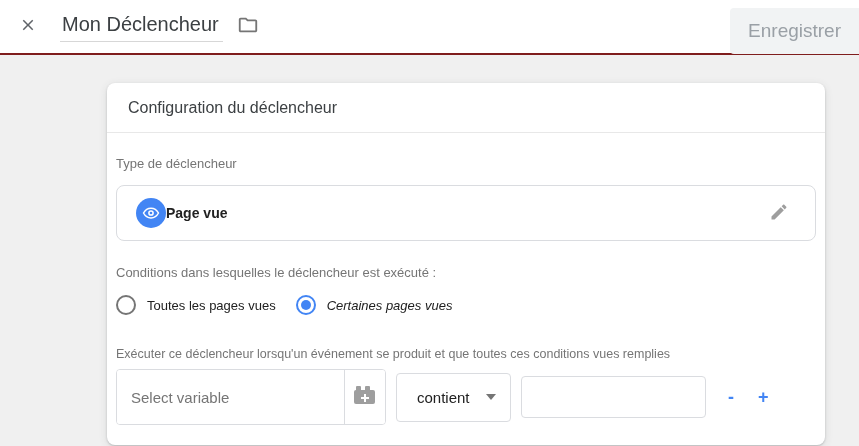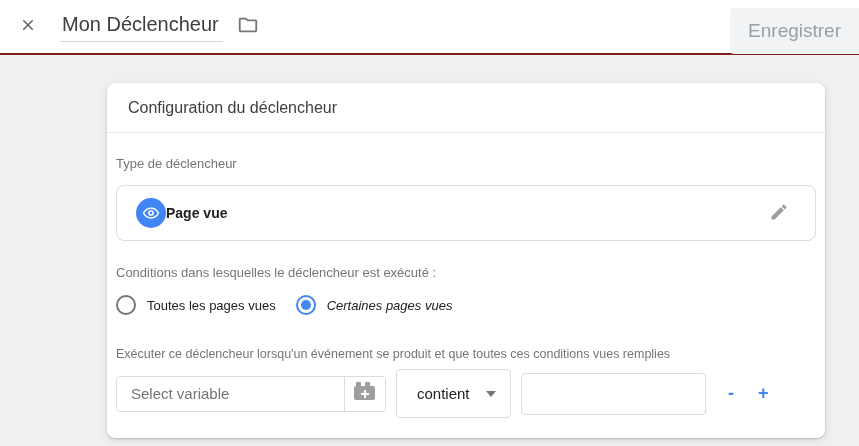--- a/index.html
+++ b/index.html
@@ -141,21 +141,21 @@
   }
   .radio-label { margin-left: 11px; font-size: 13px; color: #212121; }
 
   
   .lbl-filter { margin-top: 32px; font-size: 12.5px; }
   .filter-row {
     margin-top: 8px;
     display: flex; align-items: center;
   }
   .var-group {
-    width: 270px; height: 36px;
+    width: 270px; height: 56px;
     border: 1px solid #dadce0;
     border-radius: 4px;
     display: flex;
     overflow: hidden;
     background: #fff;
   }
   .var-input {
     flex: 1;
     border: none; outline: none;
     font-size: 15px;

